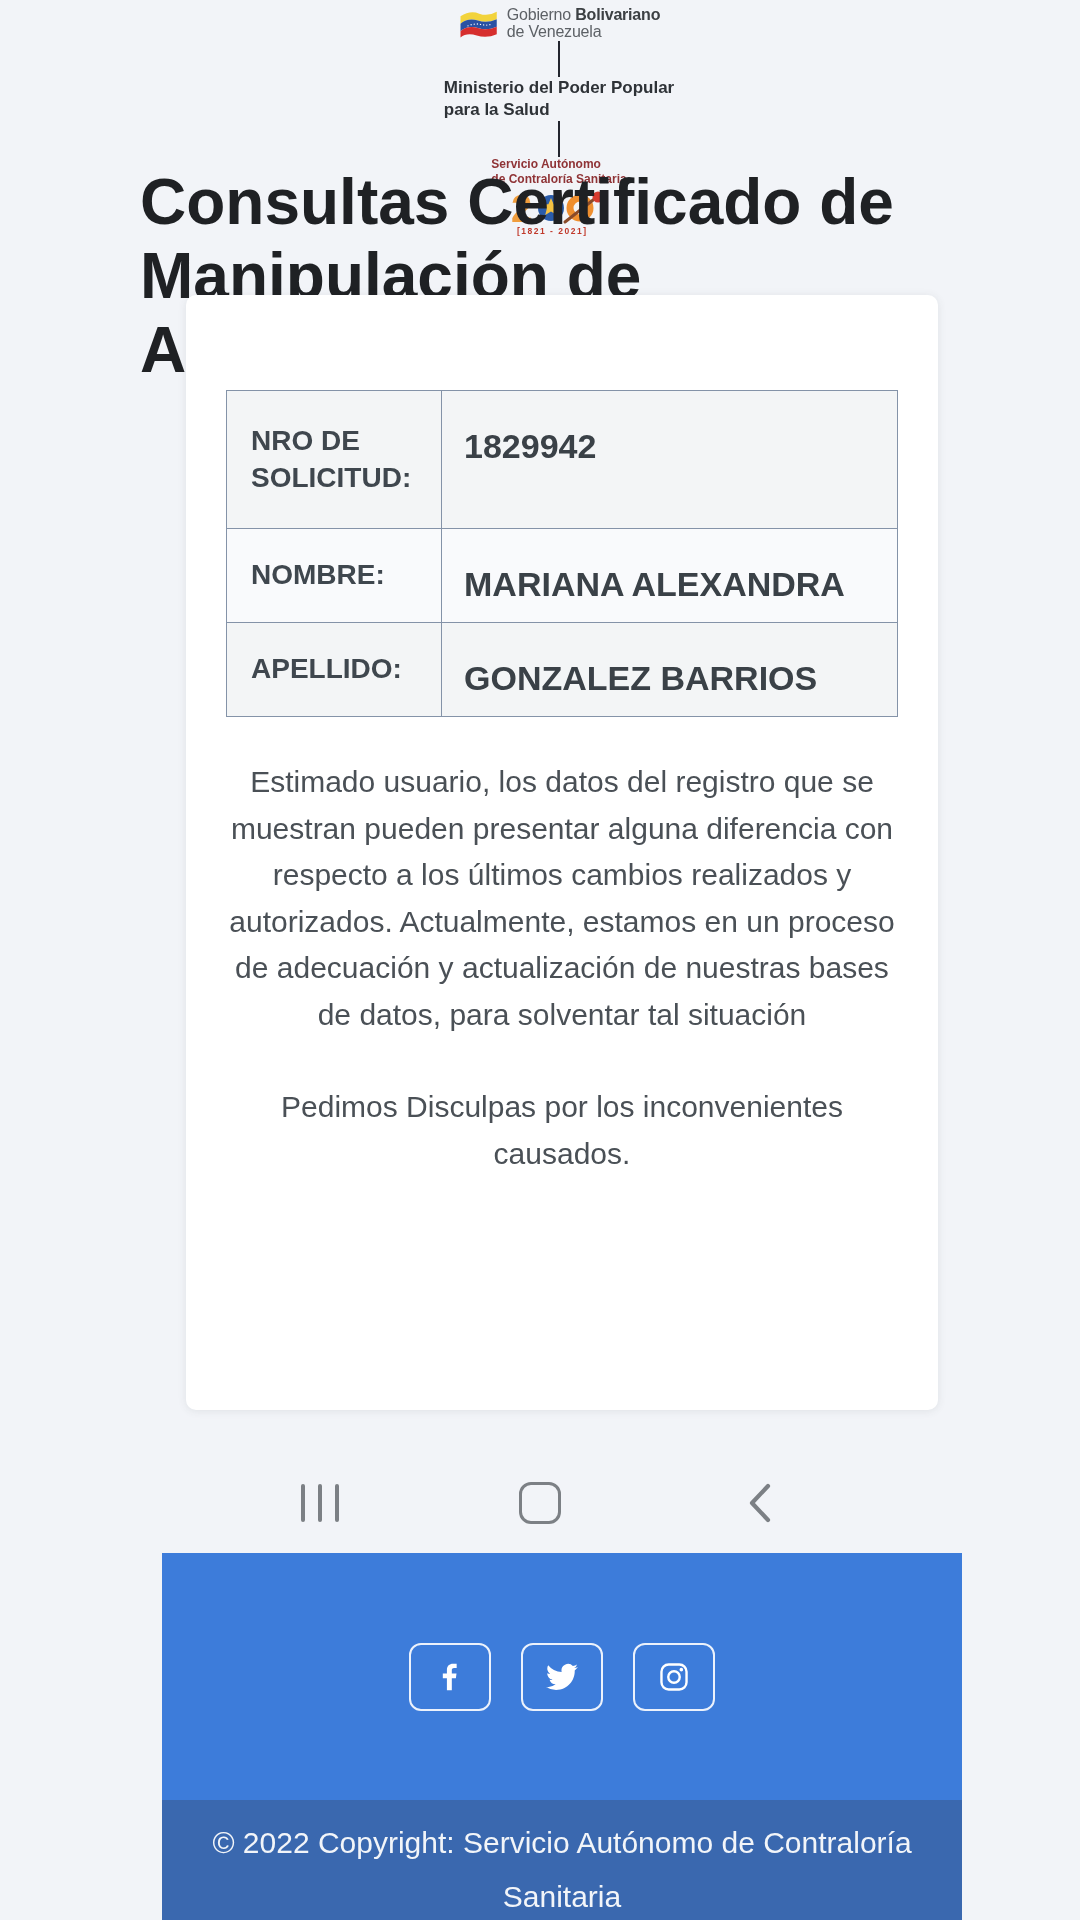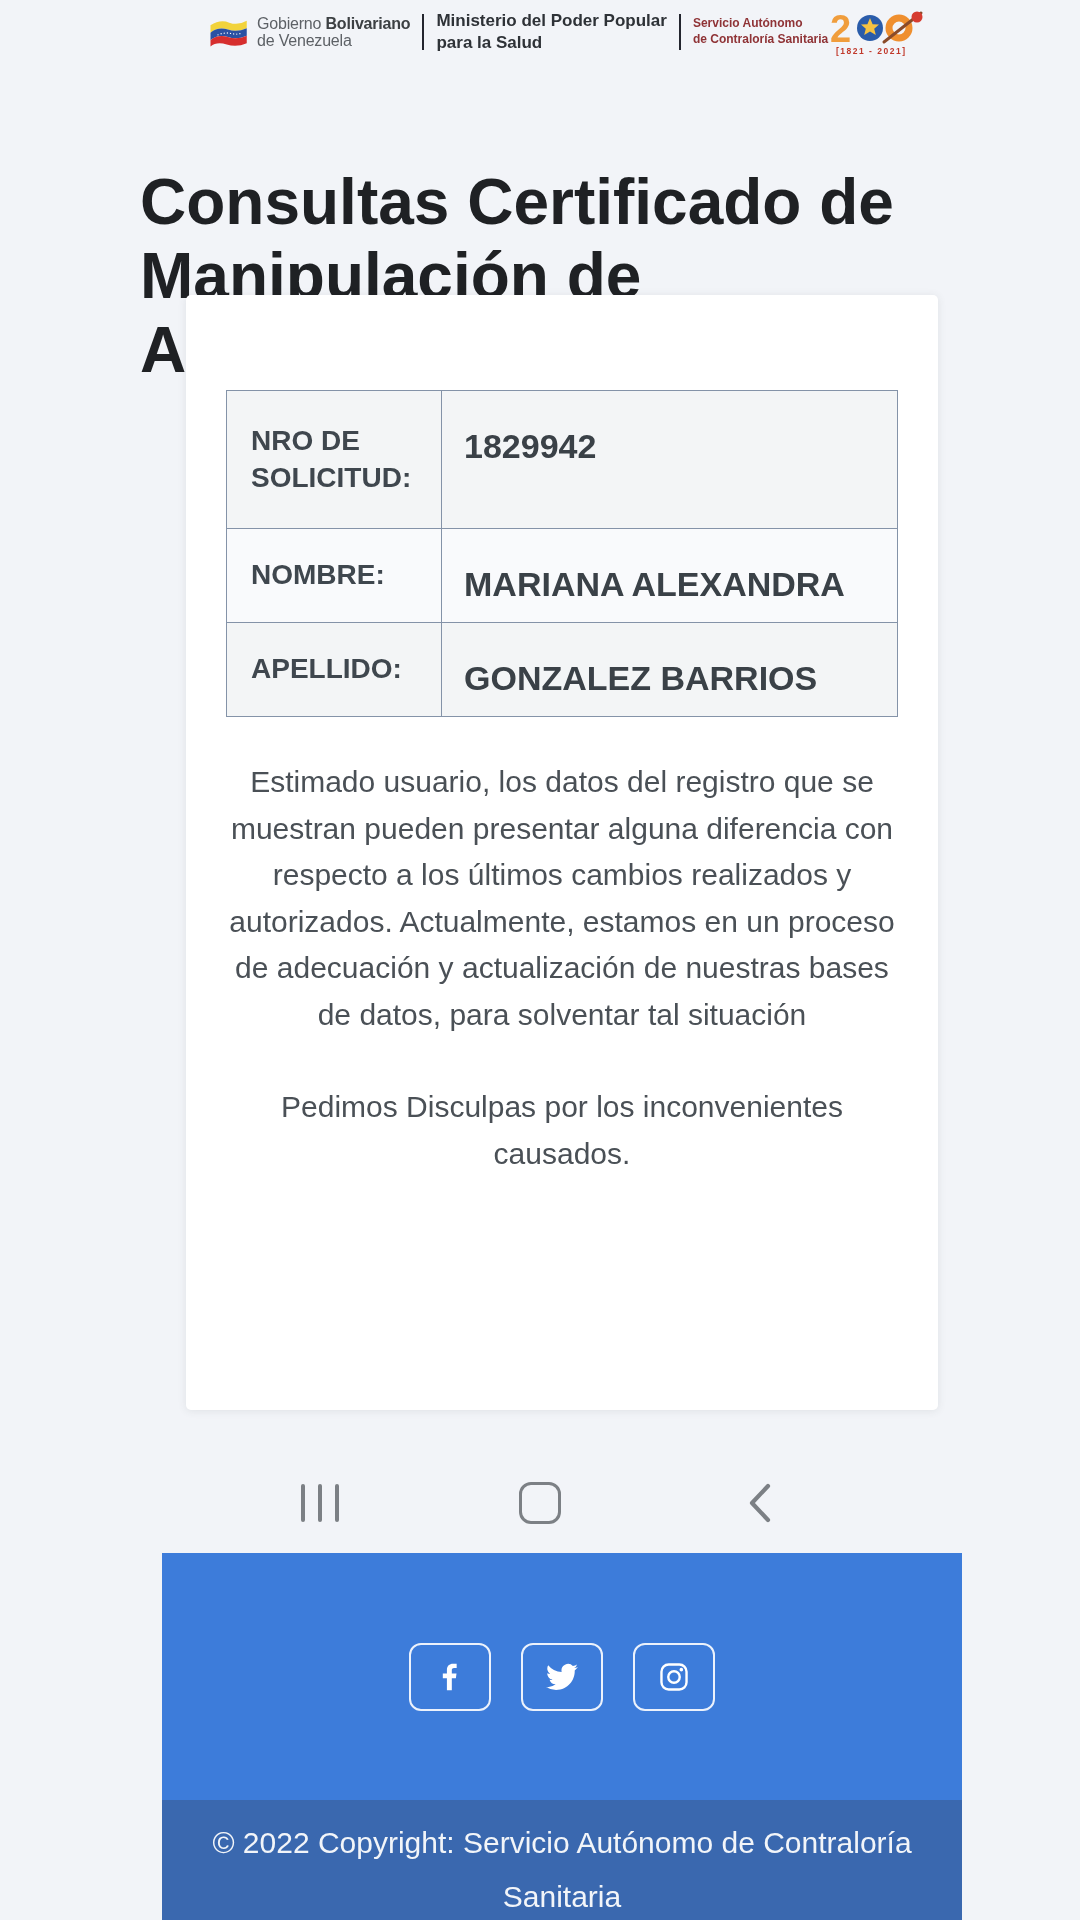--- a/index.html
+++ b/index.html
@@ -6,40 +6,40 @@
   body{
     width:1080px;height:1920px;position:relative;overflow:hidden;
     background:#f2f4f8;
     font-family:"Liberation Sans", sans-serif;
     -webkit-font-smoothing:antialiased;
   }
   
   .header{
     position:absolute;top:0;left:150px;width:800px;height:58px;
     display:flex;align-items:center;justify-content:space-between;
-    padding:6px 40px 0 58px;box-sizing:border-box;
+    padding:6px 40px 0 58px;box-sizing:border-box;flex-direction:column;
   }
   .gov-group{display:flex;align-items:center;gap:9px;}
   .flag{width:40px;height:30px;flex:0 0 auto;}
   .gov-text{font-size:16px;line-height:1.08;color:#5d6166;letter-spacing:-0.2px;white-space:nowrap;}
   .gov-text b{color:#3c4043;}
   .hdr-divider{width:2px;height:36px;background:#23252e;margin:0 12px;flex:0 0 auto;}
   .ministry-text{font-size:17px;font-weight:600;line-height:1.3;color:#2e3237;white-space:nowrap;}
   .ministry-text b{font-weight:800;}
   .sanitary-text{font-size:12px;font-weight:700;line-height:1.3;color:#8f3336;white-space:nowrap;}
   .bicent{width:100px;height:48px;flex:0 0 auto;}
   
   .page-title{
     position:absolute;top:122px;left:140px;width:800px;
     text-align:left;font-size:64px;line-height:1.16;color:#1f2124;font-weight:700;
   }
   
   .card{
     position:absolute;top:295px;left:186px;width:752px;height:1115px;
-    background:#ffffff;border-radius:5px;
+    background:#ffffff;border-radius:10px;
     box-shadow:0 1px 8px rgba(60,64,67,0.10);
     box-sizing:border-box;padding:95px 40px 0 40px;
   }
   table.record{width:100%;border-collapse:collapse;}
   table.record td{border:1px solid #8493a8;}
   table.record tr:nth-child(odd) td{background:#f3f5f6;}
   table.record tr:nth-child(even) td{background:#f9fafc;}
   td.lbl{
     width:215px;vertical-align:middle;
     padding:12px 8px 12px 24px;

